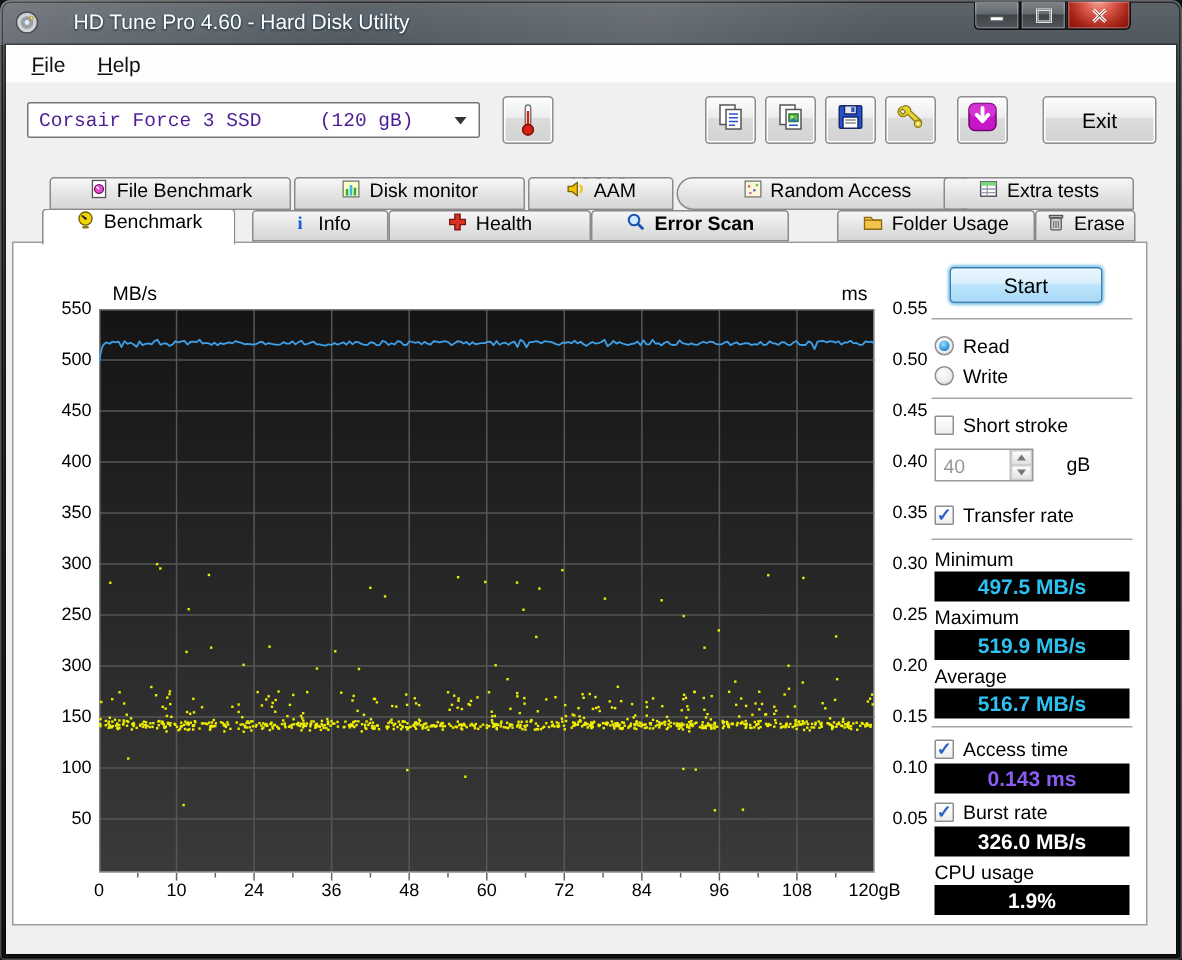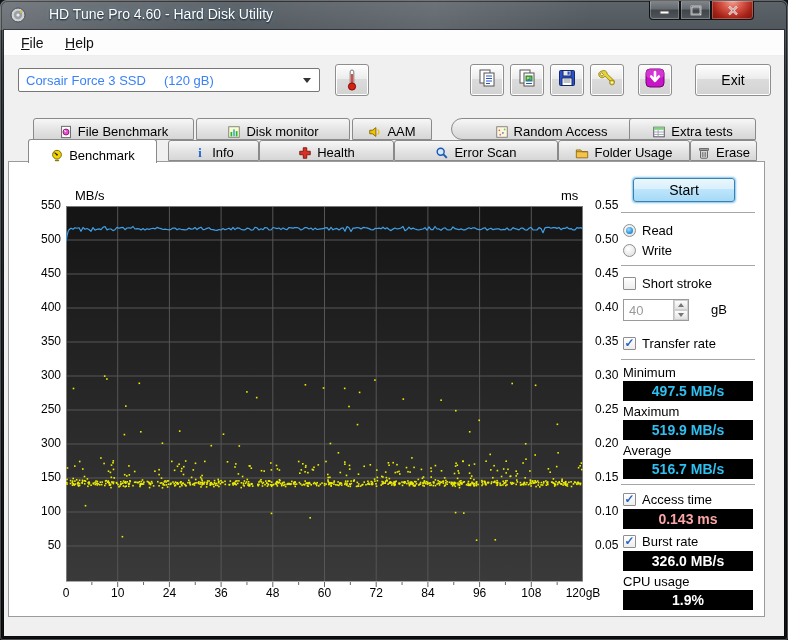--- a/index.html
+++ b/index.html
@@ -21,32 +21,32 @@
   .winbtn.max{left:680px;width:31px;}
   .winbtn.close{left:711px;width:43px;border-radius:0 0 4px 0;
     background:radial-gradient(ellipse at 50% 0%,#f0a295 0%,#d9584a 35%,#a52317 70%,#7c120c 100%);}
   .client{position:absolute;left:4px;top:30px;width:780px;height:606px;background:#f0f0f0;
     box-shadow:0 0 0 1px rgba(0,0,0,.45);}
   .menubar{position:absolute;left:0;top:0;width:100%;height:26px;background:#fdfdfd;border-bottom:1px solid #eee;}
   .menu-item{position:absolute;top:4px;font-size:14px;color:#111;padding:1px 5px;cursor:default;}
   .menu-item::first-letter{text-decoration:underline;}
   .combo{position:absolute;left:14px;top:38px;width:302px;height:24px;background:#fff;
     border:1px solid #777;border-radius:2px;display:flex;align-items:center;}
-  .combo-text{flex:1;font-size:13px;padding-left:7px;white-space:pre;overflow:hidden;color:#3b82f6;}
+  .combo-text{flex:1;font-size:13px;padding-left:7px;white-space:pre;overflow:hidden;color:#4c1d95;font-family:Liberation Mono, monospace;}
   .combo-arrow{width:0;height:0;border-left:4px solid transparent;border-right:4px solid transparent;
     border-top:5px solid #333;margin-right:8px;}
   .tbtn{position:absolute;top:34px;width:34px;height:32px;border:1px solid #8e8e8e;border-radius:3px;
     background:linear-gradient(180deg,#fefefe,#ececec 45%,#dcdcdc 46%,#d2d2d2);
     box-shadow:inset 0 0 0 1px #fff;display:flex;align-items:center;justify-content:center;}
   .exit-btn{position:absolute;left:691px;top:34px;width:76px;height:32px;border:1px solid #8e8e8e;border-radius:3px;
     background:linear-gradient(180deg,#fefefe,#ececec 45%,#dcdcdc 46%,#d2d2d2);
     box-shadow:inset 0 0 0 1px #fff;font-size:14px;display:flex;align-items:center;justify-content:center;color:#000;}
   .temp-label{position:absolute;left:374px;top:42px;font-size:15px;font-weight:bold;color:#000;margin-top:44px;}
   .tab{position:absolute;height:21px;border:1px solid #8a8a8a;border-radius:3px 3px 0 0;
-    background:linear-gradient(180deg,#f7f7f7,#e3e3e3 55%,#d6d6d6);display:flex;align-items:flex-end;
+    background:linear-gradient(180deg,#f7f7f7,#e3e3e3 55%,#d6d6d6);display:flex;align-items:flex-start;
     justify-content:center;font-size:13px;color:#000;gap:5px;z-index:2;}
   .tab.row1{top:88px;height:22px;}
   .tab.row2{top:110px;}
   .tab.active{top:109px;height:24px;background:#fff;border-bottom:none;z-index:4;border-radius:3px 3px 0 0;}
   .tab svg{width:14px;height:14px;flex:0 0 auto;}
   .panel{position:absolute;left:4px;top:131px;width:757px;height:456px;background:#fff;
     border:1px solid #9b9b9b;z-index:1;}
   .axis-head{position:absolute;top:26px;font-size:13px;color:#000;}
   .tick-label{position:absolute;font-size:12px;color:#000;}
   .tick-label.left{width:42px;text-align:right;}
@@ -73,21 +73,21 @@
   .spin-arrows{width:15px;display:flex;flex-direction:column;border-left:1px solid #c0c0c0;}
   .spin-up,.spin-down{flex:1;background:linear-gradient(180deg,#fdfdfd,#e2e2e2);border:1px solid #cfcfcf;
     display:flex;align-items:center;justify-content:center;}
   .tri-up{width:0;height:0;border-left:3px solid transparent;border-right:3px solid transparent;border-bottom:4px solid #777;}
   .tri-down{width:0;height:0;border-left:3px solid transparent;border-right:3px solid transparent;border-top:4px solid #777;}
   .unit-label{position:absolute;left:702px;font-size:13px;color:#000;}
   .stat-label{position:absolute;left:614px;font-size:13px;color:#000;}
   .vbox{position:absolute;left:614px;width:130px;height:20px;background:#000;font-size:14px;font-weight:bold;
     text-align:center;line-height:20px;}
   .vbox.cyan{color:#2ec0f0;}
-  .vbox.yellow{color:#fca5a5;}
+  .vbox.yellow{color:#8b5cf6;}
   .vbox.white{color:#ffffff;}
 </style>
 </head>
 <body>
 
 <div class="window">
   <div class="titlebar">
     <div class="glass"></div>
     <svg class="app-icon" viewBox="0 0 16 16">
       <circle cx="8" cy="8" r="7" fill="#cfd3d6" stroke="#4a4f54"></circle>
@@ -199,21 +199,21 @@
           <span style="display:flex">
             <svg viewBox="0 0 16 16">
               <rect x="2" y="2" width="12" height="12" fill="#fdfdc8" stroke="#777"></rect>
               <rect x="4" y="8" width="2" height="5" fill="#2bb32b"></rect>
               <rect x="7" y="5" width="2" height="8" fill="#3db3e8"></rect>
               <rect x="10" y="7" width="2" height="6" fill="#2bb32b"></rect>
             </svg>
           </span>
           <span>Disk monitor</span>
         </div>
-        <div class="tab row1" style="left: 348px; width: 80px;">
+        <div class="tab row1" style="left: 348px; width: 97px;">
           <span style="display:flex">
             <svg viewBox="0 0 16 16">
               <polygon points="2,6 5,6 9,3 9,13 5,10 2,10" fill="#f2c200" stroke="#7a6200"></polygon>
               <path d="M11 5 q3 3 0 6" fill="none" stroke="#f2c200" stroke-width="1.5"></path>
             </svg>
           </span>
           <span>AAM</span>
         </div>
         <div class="tab row1" style="left: 447px; width: 200px; border-radius: 11px;">
           <span style="display:flex">
@@ -259,21 +259,21 @@
           <span>Info</span>
         </div>
         <div class="tab row2" style="left: 255px; width: 135px;">
           <span style="display:flex">
             <svg viewBox="0 0 16 16">
               <path d="M6 2h4v4h4v4h-4v4H6v-4H2V6h4z" fill="#d93025" stroke="#7a120c"></path>
             </svg>
           </span>
           <span>Health</span>
         </div>
-        <div class="tab row2" style="left: 390px; width: 164px;">
+        <div class="tab row2" style="left: 390px; width: 132px; font-weight: bold;">
           <span style="display:flex">
             <svg viewBox="0 0 16 16">
               <circle cx="6.5" cy="6.5" r="4" fill="#cfe8ff" stroke="#1a56b0" stroke-width="1.6"></circle>
               <line x1="9.6" y1="9.6" x2="13.5" y2="13.5" stroke="#1a56b0" stroke-width="2.2"></line>
             </svg>
           </span>
           <span>Error Scan</span>
         </div>
         <div class="tab row2" style="left: 554px; width: 132px;">
           <span style="display:flex">

